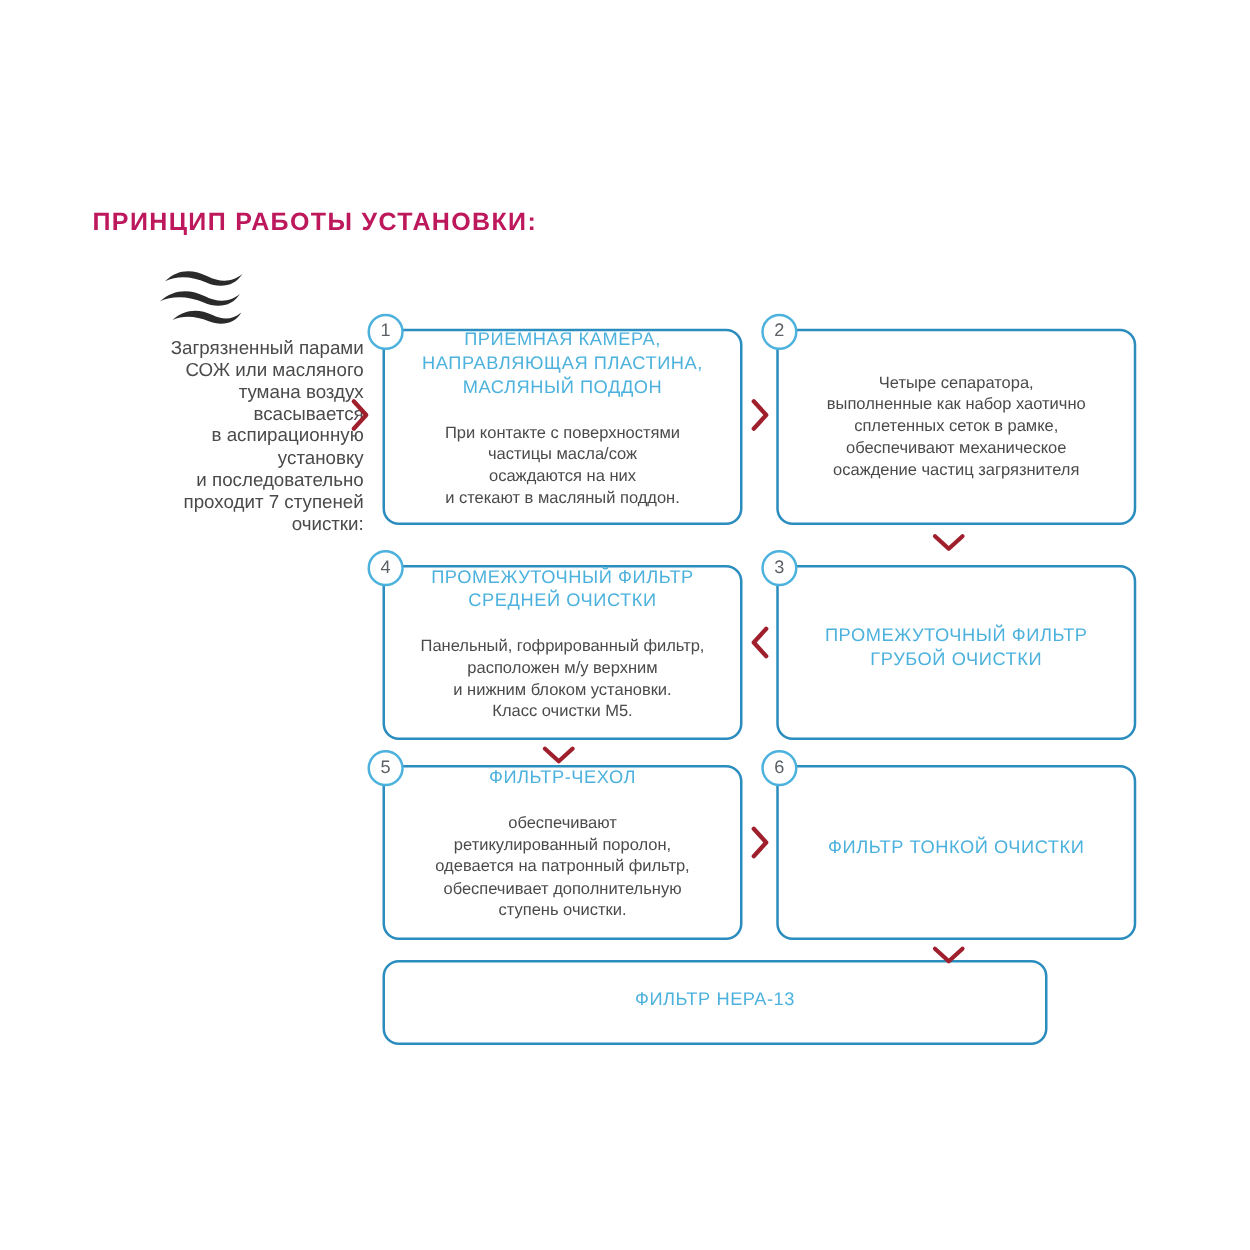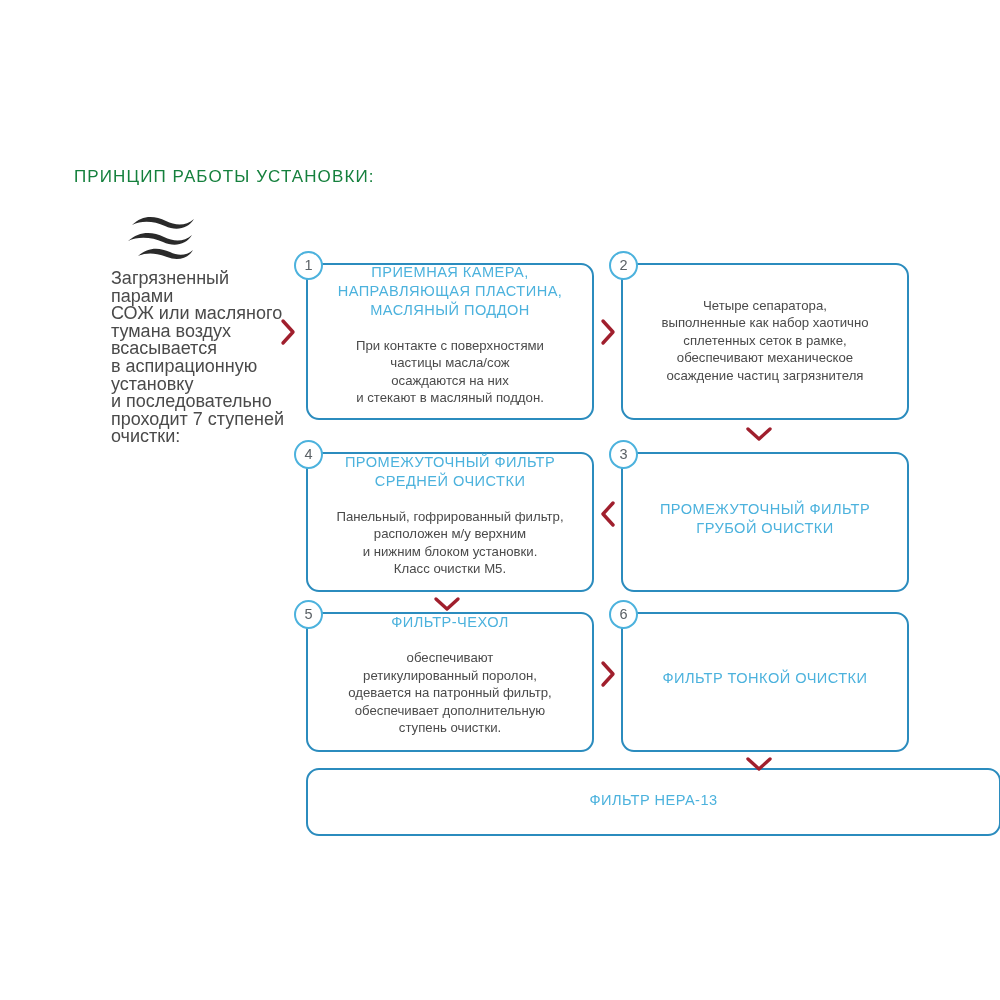--- a/index.html
+++ b/index.html
@@ -19,46 +19,47 @@
     height: 1000px;
     overflow: hidden;
     background: #ffffff;
   }
 
   
   .page-title {
     position: absolute;
     left: 74px;
     top: 167px;
-    font-size: 17px;
+    font-size: 20px;
     letter-spacing: 1.1px;
-    color: #15803d;
+    color: #be185d;
     white-space: nowrap;
-    font-weight: 400;
+    font-weight: 700;
   }
 
   
   .wave-icon {
     position: absolute;
     left: 128px;
     top: 212px;
     width: 72px;
     height: 52px;
   }
 
   
   .intro-text {
     position: absolute;
     left: 111px;
     top: 270px;
     width: 180px;
-    font-size: 18px;
+    font-size: 15px;
     line-height: 17.6px;
     color: #4a4a4a;
     white-space: pre-line;
+    text-align: right;
   }
 
   
   .step-box {
     position: absolute;
     box-sizing: border-box;
     border: 2.4px solid #2b8cbe;
     border-radius: 13px;
     background: #ffffff;
     display: flex;
@@ -110,21 +111,21 @@
   }
   .arrow svg { display: block; }
 
   
   #box1 { left: 306px; top: 263px; width: 288px; height: 157px; }
   #box2 { left: 621px; top: 263px; width: 288px; height: 157px; }
   #box4 { left: 306px; top: 452px; width: 288px; height: 140px; }
   #box3 { left: 621px; top: 452px; width: 288px; height: 140px; }
   #box5 { left: 306px; top: 612px; width: 288px; height: 140px; }
   #box6 { left: 621px; top: 612px; width: 288px; height: 140px; }
-  #box7 { left: 306px; top: 768px; width: 695px; height: 68px; }
+  #box7 { left: 306px; top: 768px; width: 532px; height: 68px; }
 
   #box7 .step-title { margin-bottom: 2px; }
 
   
   #arrow-1-2 { left: 598px; top: 318px; }
   #arrow-2-3 { left: 745px; top: 424px; }
   #arrow-3-4 { left: 598px; top: 500px; }
   #arrow-4-5 { left: 433px; top: 594px; }
   #arrow-5-6 { left: 598px; top: 660px; }
   #arrow-6-7 { left: 745px; top: 754px; }

